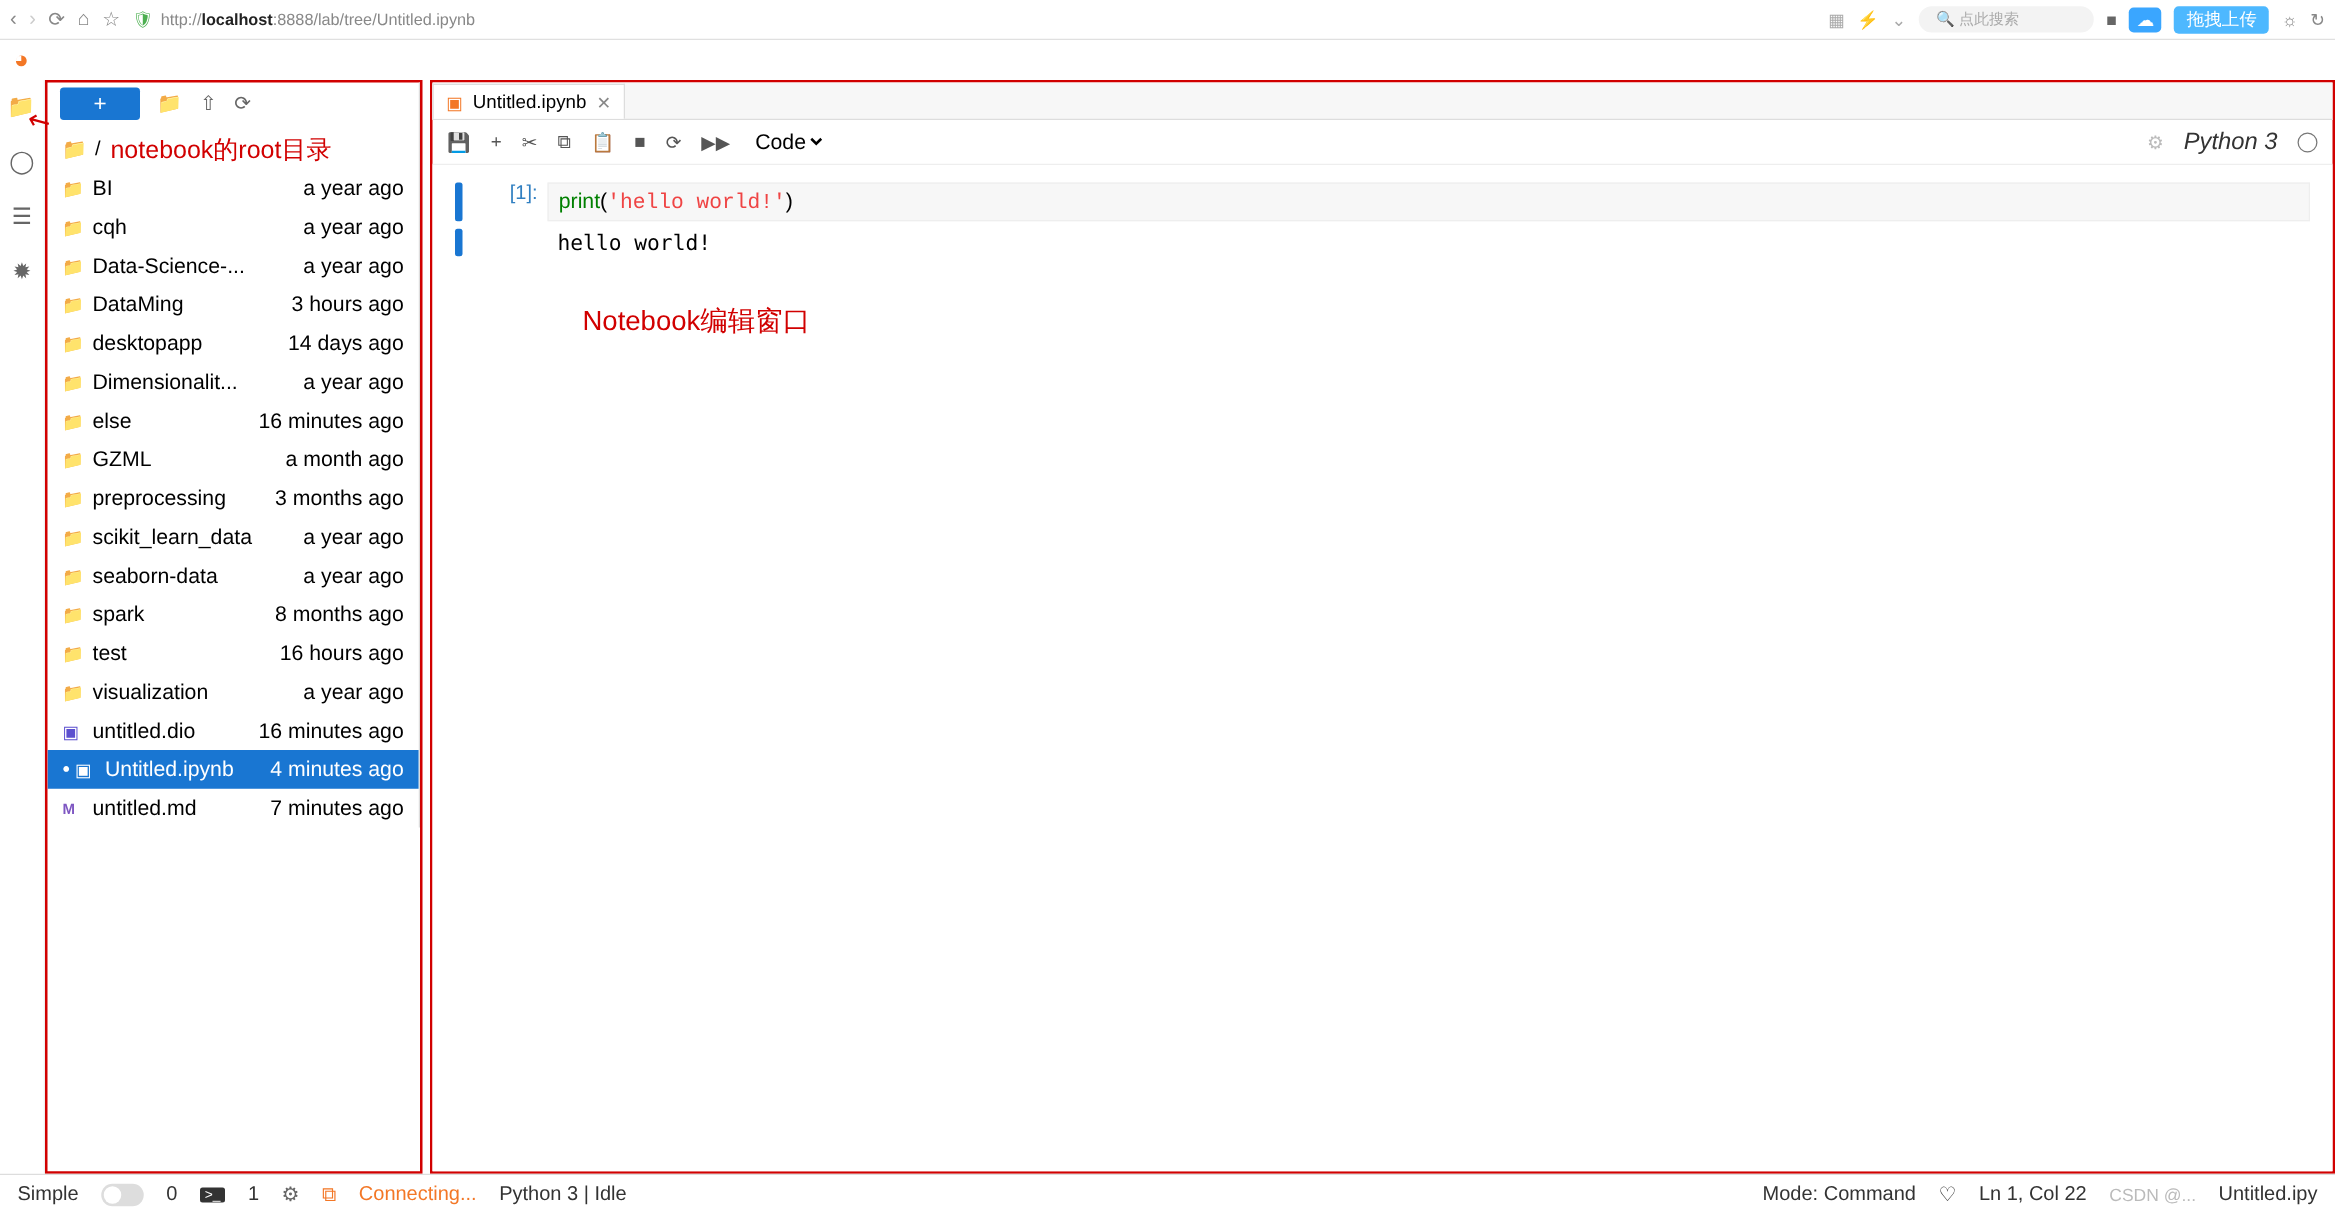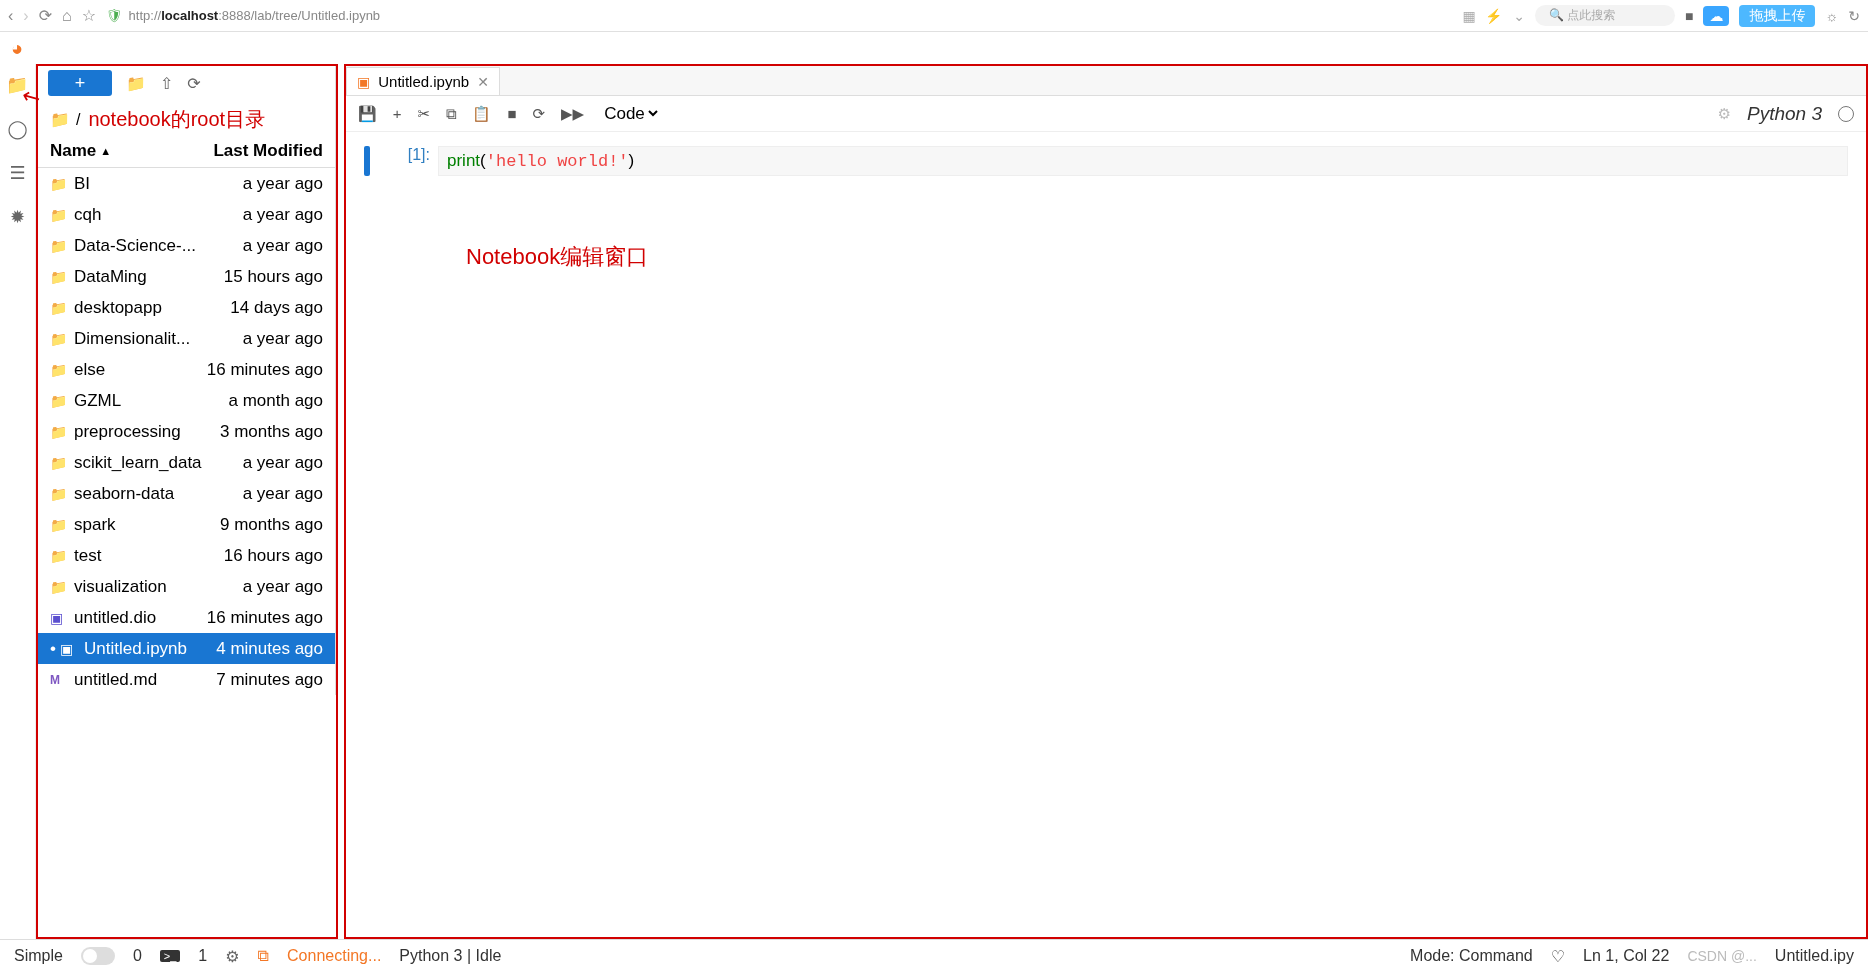--- a/index.html
+++ b/index.html
@@ -138,47 +138,40 @@
       <span class="newbtn">+</span>
       <span class="tbtn">📁</span>
       <span class="tbtn">⇧</span>
       <span class="tbtn">⟳</span>
     </div>
     <div class="fb-crumb">
       <span style="color:#555">📁</span>
       <span>/</span>
       <span class="anno">notebook的root目录</span>
     </div>
-    <div class="fb-head">
-      <span class="namecol">
-        <span>Name</span>
-        <span style="font-size:11px">▲</span>
-      </span>
-      <span class="modcol">Last Modified</span>
-    </div>
     <div class="fb-list" id="fb-list">
           <div class="fb-row">
             <span class="ic" style="">📁</span>
             <span class="nm">BI</span>
             <span class="md">a year ago</span>
           </div>
           <div class="fb-row">
             <span class="ic" style="">📁</span>
             <span class="nm">cqh</span>
             <span class="md">a year ago</span>
           </div>
           <div class="fb-row">
             <span class="ic" style="">📁</span>
             <span class="nm">Data-Science-...</span>
             <span class="md">a year ago</span>
           </div>
           <div class="fb-row">
             <span class="ic" style="">📁</span>
             <span class="nm">DataMing</span>
-            <span class="md">15 hours ago</span>
+            <span class="md">3 hours ago</span>
           </div>
           <div class="fb-row">
             <span class="ic" style="">📁</span>
             <span class="nm">desktopapp</span>
             <span class="md">14 days ago</span>
           </div>
           <div class="fb-row">
             <span class="ic" style="">📁</span>
             <span class="nm">Dimensionalit...</span>
             <span class="md">a year ago</span>
@@ -204,21 +197,21 @@
             <span class="md">a year ago</span>
           </div>
           <div class="fb-row">
             <span class="ic" style="">📁</span>
             <span class="nm">seaborn-data</span>
             <span class="md">a year ago</span>
           </div>
           <div class="fb-row">
             <span class="ic" style="">📁</span>
             <span class="nm">spark</span>
-            <span class="md">9 months ago</span>
+            <span class="md">8 months ago</span>
           </div>
           <div class="fb-row">
             <span class="ic" style="">📁</span>
             <span class="nm">test</span>
             <span class="md">16 hours ago</span>
           </div>
           <div class="fb-row">
             <span class="ic" style="">📁</span>
             <span class="nm">visualization</span>
             <span class="md">a year ago</span>
@@ -269,20 +262,25 @@
       <span class="kernel">Python 3</span>
       <span class="kcircle"></span>
     </div>
     <div class="nb-body">
       <div class="cell">
         <div class="bar"></div>
         <div class="prompt">[1]:</div>
         <div class="src">
           <span class="kw">print</span><span>(</span><span class="str">'hello world!'</span><span>)</span>
         </div>
+      </div>
+      <div class="outrow">
+        <div class="bar"></div>
+        <div class="pad"></div>
+        <div class="out">hello world!</div>
       </div>
       <div class="nb-anno" style="top:110px;left:120px">Notebook编辑窗口</div>
     </div>
   </div>
   </div>
 </div>
 
 <div class="statusbar">
   <span>Simple</span>
   <span class="toggle"></span>

